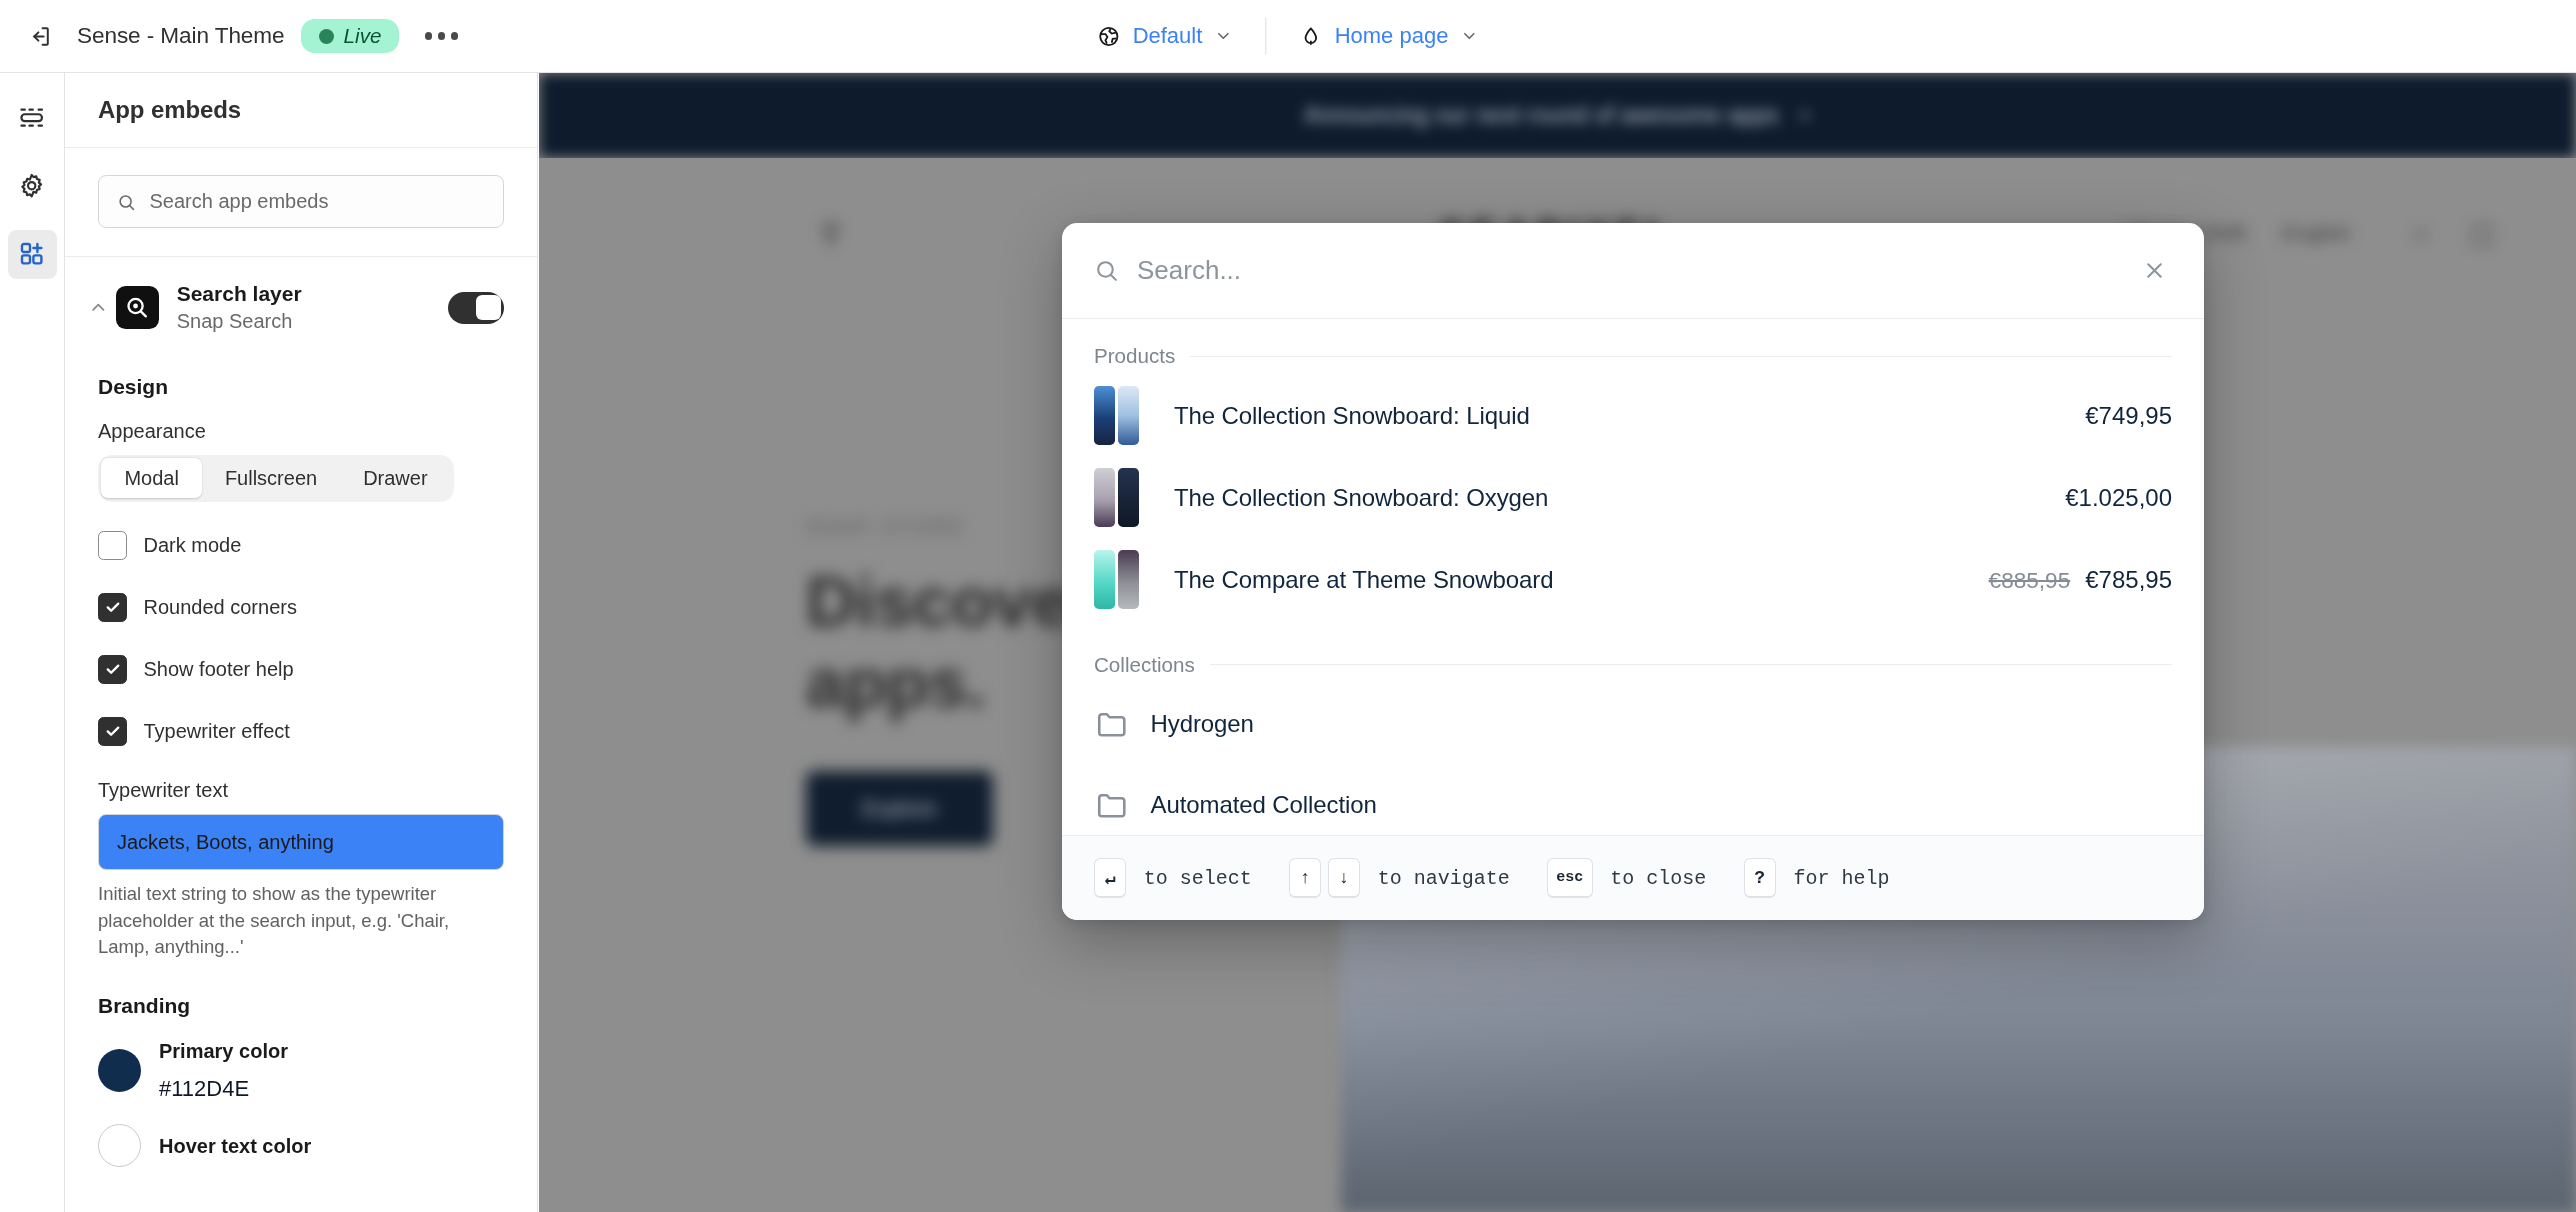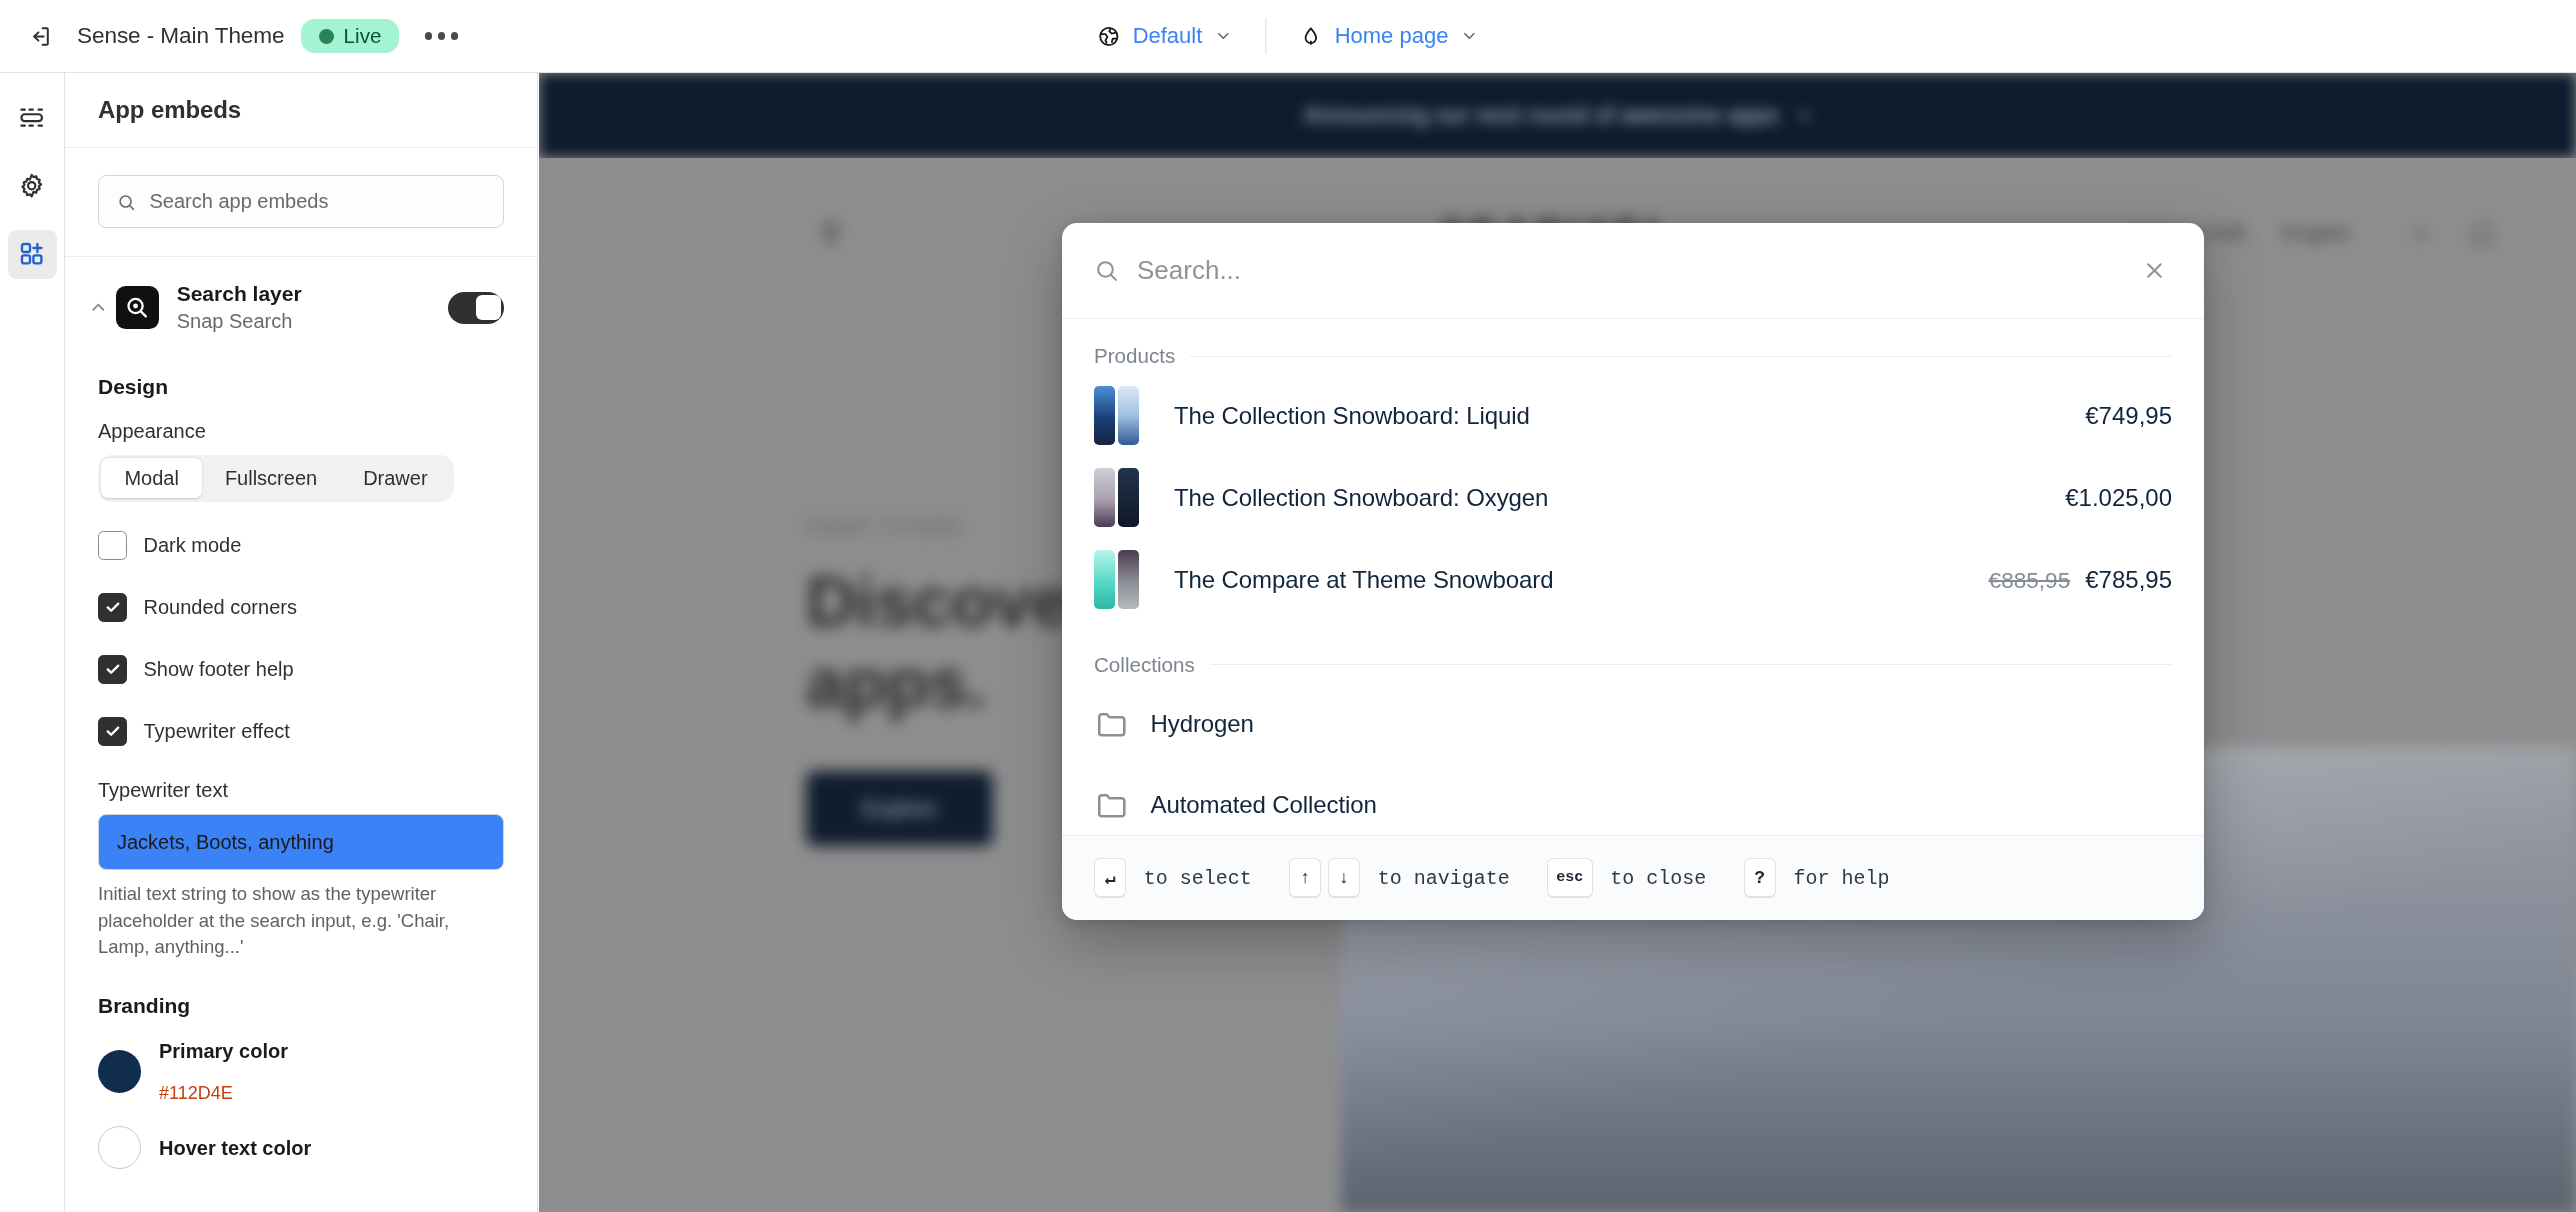--- a/index.html
+++ b/index.html
@@ -26,21 +26,21 @@
     cursor: pointer;
   }
   .theme-name {
     font-size: 22.6px; color: #303030; margin-left: 15px; letter-spacing: -0.1px;
   }
   .live-badge {
     margin-left: 16.5px;
     background: #a4f4d4; color: #0c5132;
     border-radius: 13.7px; height: 34px;
     display: flex; align-items: center; gap: 9.6px;
-    padding: 0 18px; font-size: 20.6px;
+    padding: 0 18px; font-size: 20.6px; font-style: italic;
   }
   .live-dot { width: 15px; height: 15px; border-radius: 50%; background: #29845a; }
   .more-btn {
     margin-left: 20.6px; width: 43px; height: 43px; border-radius: 6.9px;
     display: flex; align-items: center; justify-content: center; gap: 5.5px;
     cursor: pointer;
   }
   .more-dot { width: 7.5px; height: 7.5px; border-radius: 50%; background: #4a4a4a; }
 
   .topbar-center {
@@ -154,21 +154,21 @@
     border: none; outline: none; background: transparent;
     font-size: 20px; color: #1a1a1a; width: 100%;
     font-family: "Liberation Sans", sans-serif;
   }
   .help-text { font-size: 18.5px; color: #616161; line-height: 1.43; margin-top: 11px; }
 
   .color-row { display: flex; align-items: center; gap: 18px; margin-top: 20.6px; }
   .swatch { width: 43px; height: 43px; border-radius: 50%; flex-shrink: 0; cursor: pointer; }
   .swatch.outlined { border: 0.7px solid #c9c9c9; }
   .color-name { font-size: 20px; font-weight: 700; color: #1a1a1a; line-height: 1.3; }
-  .color-hex { font-size: 18px; color: #c2410c; line-height: 1.3; margin-top: 18px; }
+  .color-hex { font-size: 22px; color: #0f172a; line-height: 1.3; margin-top: 11px; }
 
   
   .preview {
     position: absolute; top: 73px; left: 539px;
     width: 2037px; height: 1140px;
     overflow: hidden; background: #8e8e8e;
   }
   .ann-bar {
     position: absolute; top: 0; left: 0; width: 100%; height: 85px;
     background: #0d1b2c;

